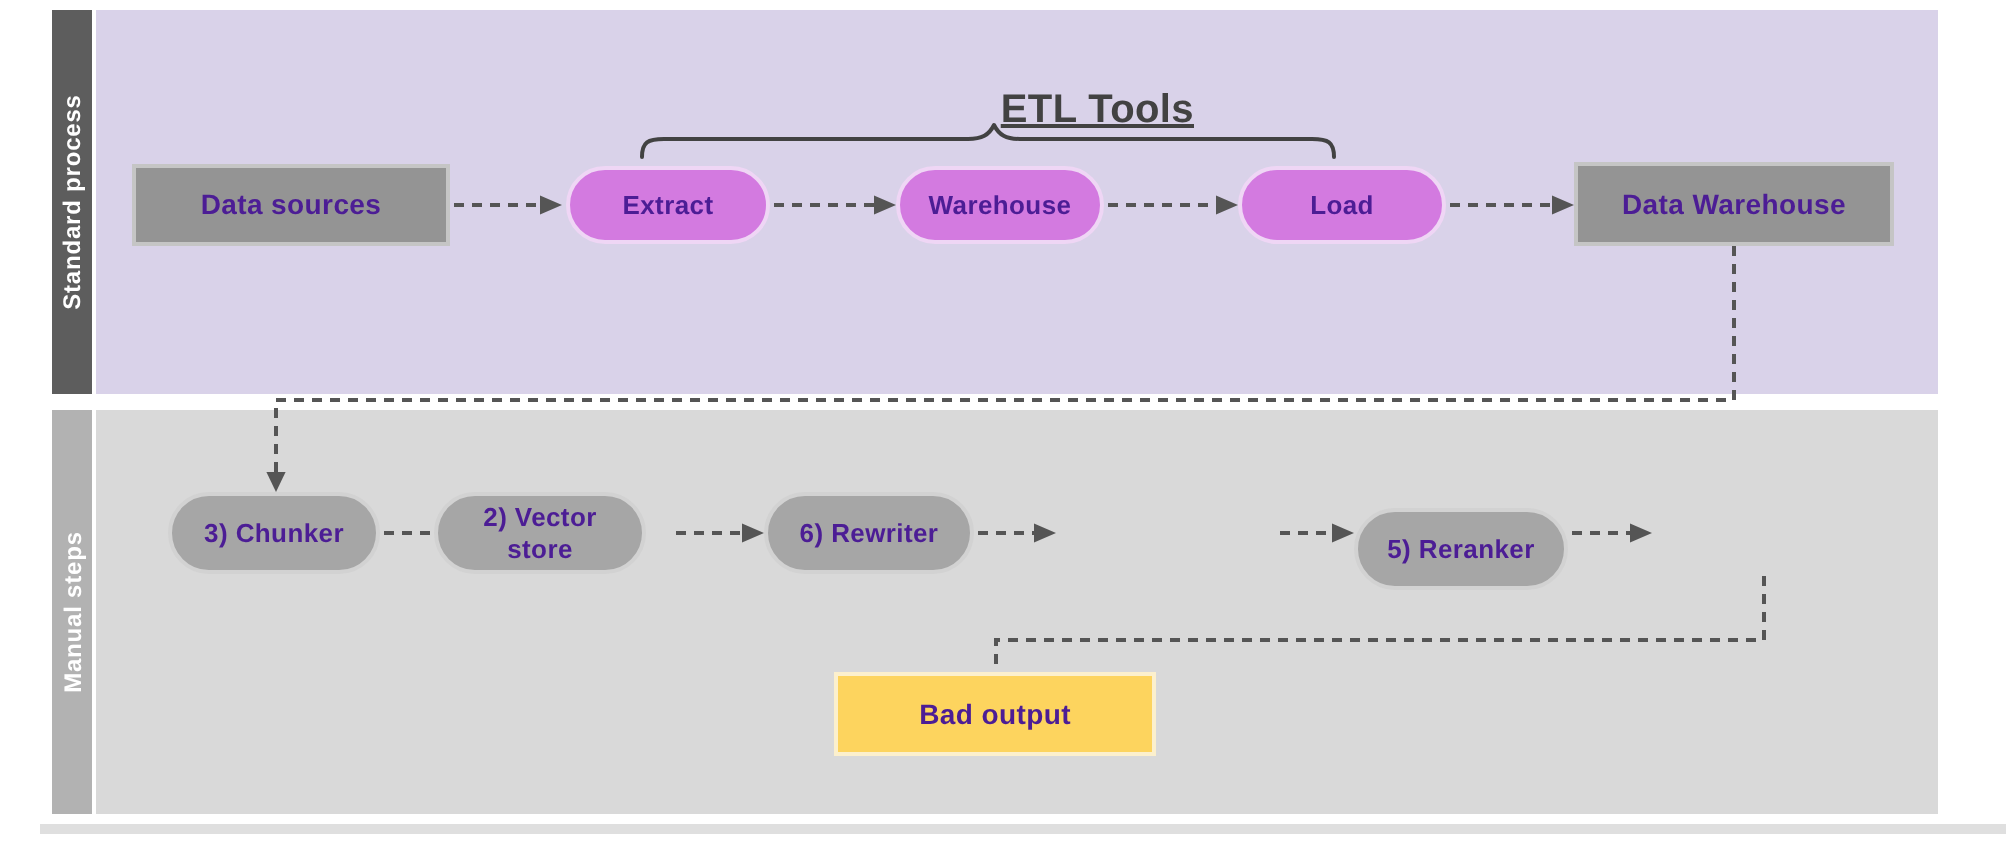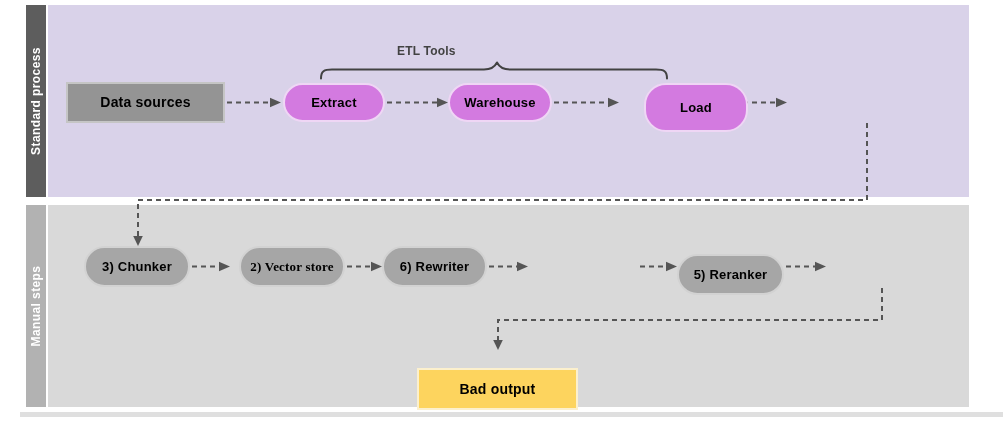--- a/index.html
+++ b/index.html
@@ -11,29 +11,29 @@
   .bar1{background:var(--lane1-bar,#5d5d5d);}
   .body1{background:var(--lane1-bg,#d9d2e9);}
   .bar2{background:var(--lane2-bar,#b2b2b2);}
   .body2{background:var(--lane2-bg,#d9d9d9);}
   .divider{position:absolute;background:var(--divider,#dfdfdf);}
   .svglayer{position:absolute;left:0;top:0;}
   .dash{stroke:var(--connector,#555555);stroke-width:2;stroke-dasharray:5 4;fill:none;}
   .ah{fill:var(--connector,#555555);stroke:none;}
   .brace{stroke:var(--brace-color,#424242);stroke-width:2;fill:none;stroke-linecap:round;stroke-linejoin:round;}
   .node{position:absolute;box-sizing:border-box;display:flex;align-items:center;justify-content:center;
-        text-align:center;color:#000000;font-weight:bold;line-height:1.2;}
+        text-align:center;color:#4c1d95;font-weight:bold;line-height:1.2;}
   .rect{font-size:14px;letter-spacing:.2px;}
   .gray-rect{background:var(--gray-node,#949494);border:2px solid var(--gray-node-border,#c5c5c5);}
   .yellow-rect{background:var(--yellow-node,#fdd45e);border:2px solid var(--yellow-node-border,#fcf0cd);}
   .pill{border-radius:22px;font-size:13px;padding:0 8px;letter-spacing:.2px;}
   .magenta{background:var(--magenta-pill,#d37ae0);border:2px solid var(--magenta-pill-border,#efd6f5);}
   .graypill{background:var(--gray-pill,#a6a6a6);border:2px solid var(--gray-pill-border,#d2d2d2);}
-  .etl-label{position:absolute;left:397px;top:44px;width:200px;text-align:left;
-             font-weight:bold;font-size:12px;color:var(--brace-color,#424242);letter-spacing:.2px;}
+  .etl-label{position:absolute;left:397px;top:44px;width:200px;text-align:right;
+             font-weight:bold;font-size:20px;color:var(--brace-color,#424242);letter-spacing:.2px;text-decoration:underline;}
 </style>
 </head>
 <body>
 
 <div class="stage">
 
   <div class="lane-bar bar1" style="left:26px;top:5px;width:20px;height:192px;">
     <span class="lane-label">Standard process</span>
   </div>
   <div class="lane-body body1" style="left:48px;top:5px;width:921px;height:192px;"></div>
@@ -97,22 +97,23 @@
       <polyline class="dash" points="882,288 882,320 498,320 498,340"></polyline>
       <polygon class="ah" points="493.2,340 502.8,340 498,350"></polygon>
     </g>
   </svg>
 
   <div class="etl-label">ETL Tools</div>
 
   <div class="node rect gray-rect" style="left:66px;top:82px;width:159px;height:41px;">Data sources</div>
   <div class="node pill magenta" style="left:283px;top:83px;width:102px;height:39px;">Extract</div>
   <div class="node pill magenta" style="left:448px;top:83px;width:104px;height:39px;">Warehouse</div>
-  <div class="node pill magenta" style="left:644px;top:83px;width:104px;height:49px;text-align:right;">Load</div>
+  <div class="node pill magenta" style="left:619px;top:83px;width:104px;height:39px;text-align:right;">Load</div>
+  <div class="node rect gray-rect" style="left:787px;top:81px;width:160px;height:42px;">Data Warehouse</div>
 
   <div class="node pill graypill" style="left:84px;top:246px;width:106px;height:41px;">3) Chunker</div>
-  <div class="node pill graypill" style="left:239px;top:246px;width:106px;height:41px;font-family:Liberation Serif, serif;">2) Vector store</div>
+  <div class="node pill graypill" style="left:217px;top:246px;width:106px;height:41px;">2) Vector store</div>
   <div class="node pill graypill" style="left:382px;top:246px;width:105px;height:41px;">6) Rewriter</div>
   <div class="node pill graypill" style="left:677px;top:254px;width:107px;height:41px;">5) Reranker</div>
 
-  <div class="node rect yellow-rect" style="left:417px;top:368px;width:161px;height:42px;">Bad output</div>
+  <div class="node rect yellow-rect" style="left:417px;top:336px;width:161px;height:42px;">Bad output</div>
 
 </div>
 
 </body></html>

